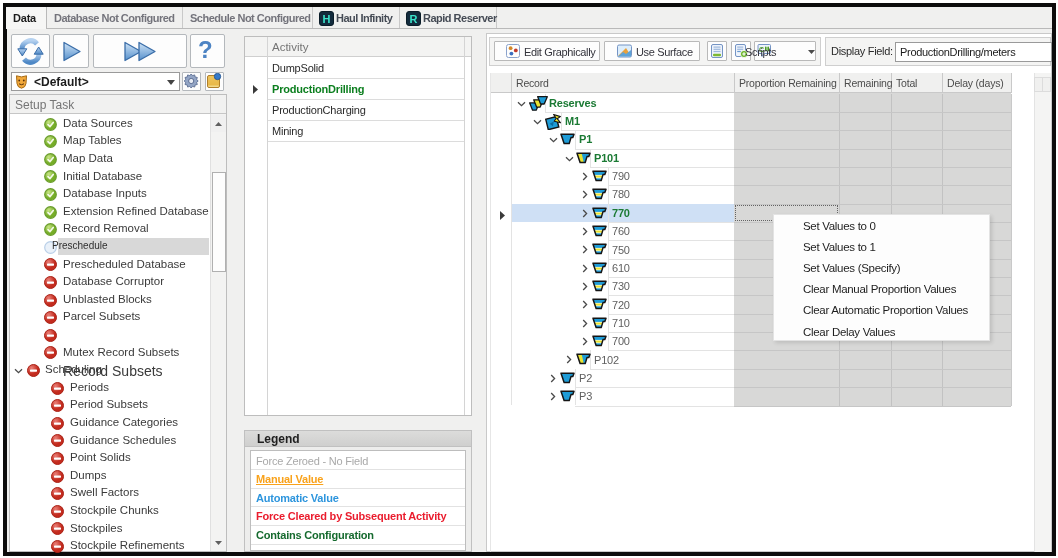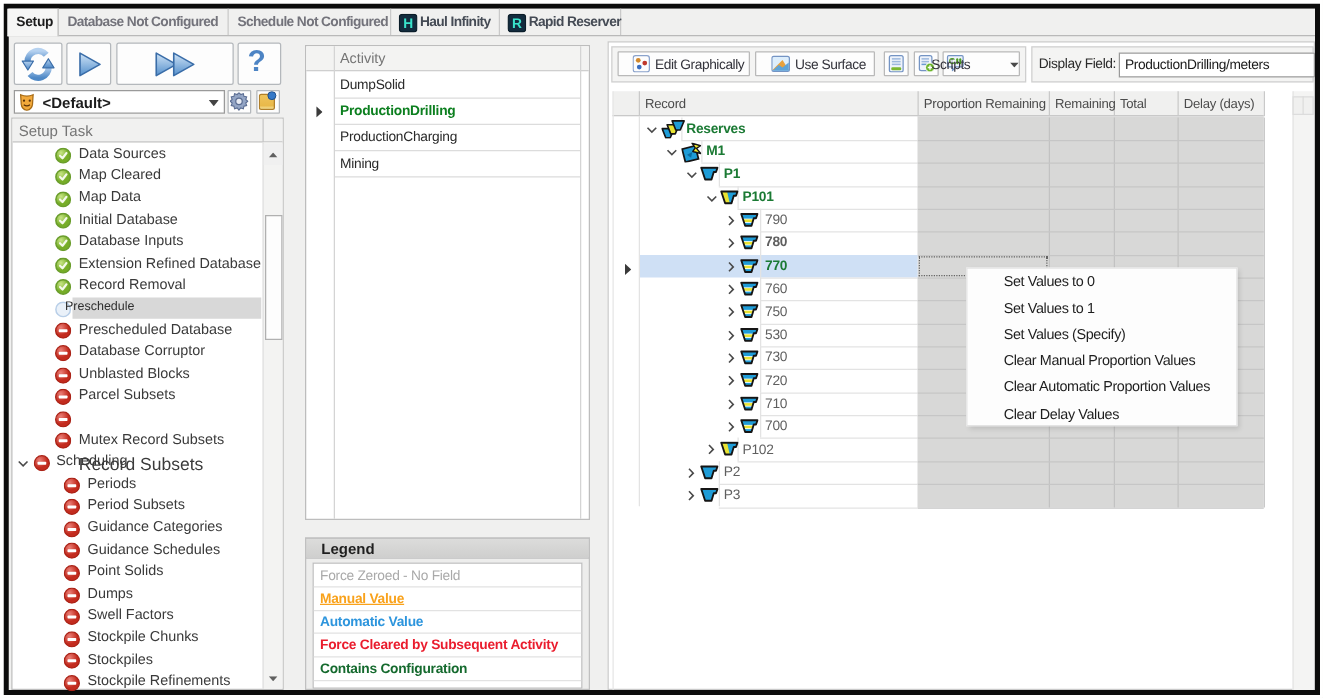--- a/index.html
+++ b/index.html
@@ -2,21 +2,21 @@
 <html><head><meta charset="utf-8"><style>
 *{margin:0;padding:0;box-sizing:border-box;}
 html,body{width:1058px;height:558px;background:#fff;font-family:"Liberation Sans",sans-serif;-webkit-font-smoothing:antialiased;}
 .a{position:absolute;}
 .t{position:absolute;white-space:nowrap;}
 </style></head><body>
 <div class="a" style="left:0;top:0;width:1058px;height:558px;overflow:hidden;background:#fff;">
 <div class="a" style="left:3px;top:3px;width:1053px;height:553px;background:#f0f0ef;border:4px solid #0c0c0c;"></div>
 <div class="a" style="left:6px;top:7px;width:1046px;height:22px;background:#f0f0ef;border-bottom:1px solid #b9b9b9;"></div>
 <div class="a" style="left:6px;top:7px;width:41px;height:22px;background:#f6f6f5;border-right:1px solid #b9b9b9;"></div>
-<div class="t" style="left:13px;top:12px;font-size:11px;font-weight:bold;letter-spacing:-0.2px;color:#1c1c1c;">Setup</div>
+<div class="t" style="left:13px;top:12px;font-size:11px;font-weight:bold;letter-spacing:-0.2px;color:#1c1c1c;">Data</div>
 <div class="a" style="left:47px;top:7px;width:136px;height:21px;border-right:1px solid #c9c9c9;"></div>
 <div class="t" style="left:54px;top:12px;font-size:11px;font-weight:bold;letter-spacing:-0.5px;color:#73737b;">Database Not Configured</div>
 <div class="a" style="left:183px;top:7px;width:130px;height:21px;border-right:1px solid #c9c9c9;"></div>
 <div class="t" style="left:190px;top:12px;font-size:11px;font-weight:bold;letter-spacing:-0.5px;color:#73737b;">Schedule Not Configured</div>
 <div class="a" style="left:313px;top:7px;width:87px;height:21px;border-right:1px solid #c9c9c9;"></div>
 <svg width="15" height="15" viewBox="0 0 15 15" style="position:absolute;left:319px;top:11px;">
       <rect x="0.5" y="0.5" width="14" height="14" rx="2.5" fill="#122b3d" stroke="#0a1c28"></rect>
       <text x="7.5" y="11.5" font-family="Liberation Sans" font-size="11" font-weight="bold" fill="#39e3cb" text-anchor="middle">H</text>
     </svg>
 <div class="t" style="left:336px;top:12px;font-size:11px;font-weight:bold;letter-spacing:-0.5px;color:#454b55;">Haul Infinity</div>
@@ -108,21 +108,21 @@
 <svg width="13" height="13" viewBox="0 0 13 13" style="position:absolute;left:44px;top:135.2px;">
       <defs>
         <radialGradient id="g1" cx="35%" cy="30%">
           <stop offset="0%" stop-color="#c9e687"></stop>
           <stop offset="100%" stop-color="#76ad27"></stop>
         </radialGradient>
       </defs>
       <circle cx="6.5" cy="6.5" r="5.8" fill="url(#g1)" stroke="#6a9d2c" stroke-width="1.2"></circle>
       <path d="M4,6.6 L6,8.6 L9.2,4.4" fill="none" stroke="#f4f9ea" stroke-width="1.7" stroke-linecap="round" stroke-linejoin="round"></path>
     </svg>
-<div class="t" style="left:63px;top:134.4px;font-size:11.5px;color:#3a3a3a;">Map Cleared</div>
+<div class="t" style="left:63px;top:134.4px;font-size:11.5px;color:#3a3a3a;">Map Tables</div>
 <svg width="13" height="13" viewBox="0 0 13 13" style="position:absolute;left:44px;top:152.8px;">
       <defs>
         <radialGradient id="g1" cx="35%" cy="30%">
           <stop offset="0%" stop-color="#c9e687"></stop>
           <stop offset="100%" stop-color="#76ad27"></stop>
         </radialGradient>
       </defs>
       <circle cx="6.5" cy="6.5" r="5.8" fill="url(#g1)" stroke="#6a9d2c" stroke-width="1.2"></circle>
       <path d="M4,6.6 L6,8.6 L9.2,4.4" fill="none" stroke="#f4f9ea" stroke-width="1.7" stroke-linecap="round" stroke-linejoin="round"></path>
     </svg>
@@ -574,21 +574,21 @@
       <clipPath id="cp">
         <path d="M1,1.2 L14,1.2 L12.8,4.6 L11,4.6 L9.2,10.6 L4.1,10.6 Z"></path>
       </clipPath>
       <path d="M1,1.2 L14,1.2 L12.8,4.6 L11,4.6 L9.2,10.6 L4.1,10.6 Z" fill="#1e9cd7"></path>
       <g clip-path="url(#cp)">
         <rect x="0" y="4.9" width="15" height="3.4" fill="#fff"></rect>
         <rect x="0" y="5.5" width="15" height="2.1" fill="#e8e332"></rect>
       </g>
       <path d="M1,1.2 L14,1.2 L12.8,4.6 L11,4.6 L9.2,10.6 L4.1,10.6 Z" fill="none" stroke="#151515" stroke-width="1.5" stroke-linejoin="round"></path>
     </svg>
-<div class="t" style="left:612px;top:188.4px;font-size:11px;letter-spacing:-0.2px;font-weight:bold;color:#5f5f5f;">780</div>
+<div class="t" style="left:612px;top:188.4px;font-size:11px;letter-spacing:-0.2px;font-weight:normal;color:#5f5f5f;">780</div>
 <div class="a" style="left:512px;top:203.6px;width:222px;height:18.4px;background:#cfe0f5;"></div>
 <div class="a" style="left:608px;top:203.6px;width:1px;height:18.4px;background:#e3e3e3;"></div>
 <div class="a" style="left:608px;top:222.0px;width:126px;height:1px;background:#e3e3e3;"></div>
 <svg width="6" height="9" viewBox="0 0 6 9" style="position:absolute;left:582px;top:208.60000000000002px;">
       <path d="M1.2,1 L4.6,4.5 L1.2,8" fill="none" stroke="#4a4a4a" stroke-width="1.3"></path>
     </svg>
 <svg width="15" height="12" viewBox="0 0 15 12" style="position:absolute;left:592px;top:206.60000000000002px;">
       <clipPath id="cp">
         <path d="M1,1.2 L14,1.2 L12.8,4.6 L11,4.6 L9.2,10.6 L4.1,10.6 Z"></path>
       </clipPath>
@@ -643,21 +643,21 @@
       <clipPath id="cp">
         <path d="M1,1.2 L14,1.2 L12.8,4.6 L11,4.6 L9.2,10.6 L4.1,10.6 Z"></path>
       </clipPath>
       <path d="M1,1.2 L14,1.2 L12.8,4.6 L11,4.6 L9.2,10.6 L4.1,10.6 Z" fill="#1e9cd7"></path>
       <g clip-path="url(#cp)">
         <rect x="0" y="4.9" width="15" height="3.4" fill="#fff"></rect>
         <rect x="0" y="5.5" width="15" height="2.1" fill="#e8e332"></rect>
       </g>
       <path d="M1,1.2 L14,1.2 L12.8,4.6 L11,4.6 L9.2,10.6 L4.1,10.6 Z" fill="none" stroke="#151515" stroke-width="1.5" stroke-linejoin="round"></path>
     </svg>
-<div class="t" style="left:612px;top:261.8px;font-size:11px;letter-spacing:-0.2px;font-weight:normal;color:#5f5f5f;">530</div>
+<div class="t" style="left:612px;top:261.8px;font-size:11px;letter-spacing:-0.2px;font-weight:normal;color:#5f5f5f;">610</div>
 <div class="a" style="left:608px;top:277.0px;width:1px;height:18.4px;background:#e3e3e3;"></div>
 <div class="a" style="left:608px;top:295.4px;width:126px;height:1px;background:#e3e3e3;"></div>
 <svg width="6" height="9" viewBox="0 0 6 9" style="position:absolute;left:582px;top:282.0px;">
       <path d="M1.2,1 L4.6,4.5 L1.2,8" fill="none" stroke="#4a4a4a" stroke-width="1.3"></path>
     </svg>
 <svg width="15" height="12" viewBox="0 0 15 12" style="position:absolute;left:592px;top:280.0px;">
       <clipPath id="cp">
         <path d="M1,1.2 L14,1.2 L12.8,4.6 L11,4.6 L9.2,10.6 L4.1,10.6 Z"></path>
       </clipPath>
       <path d="M1,1.2 L14,1.2 L12.8,4.6 L11,4.6 L9.2,10.6 L4.1,10.6 Z" fill="#1e9cd7"></path>

